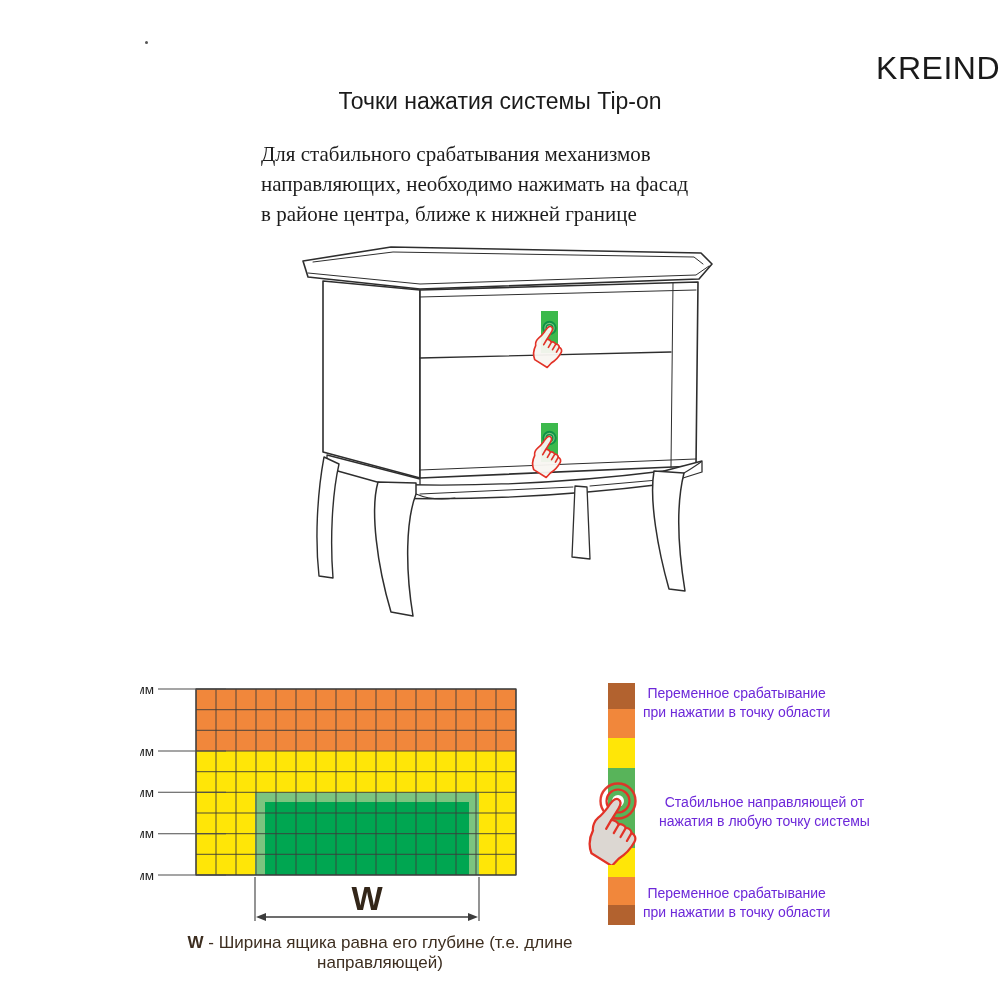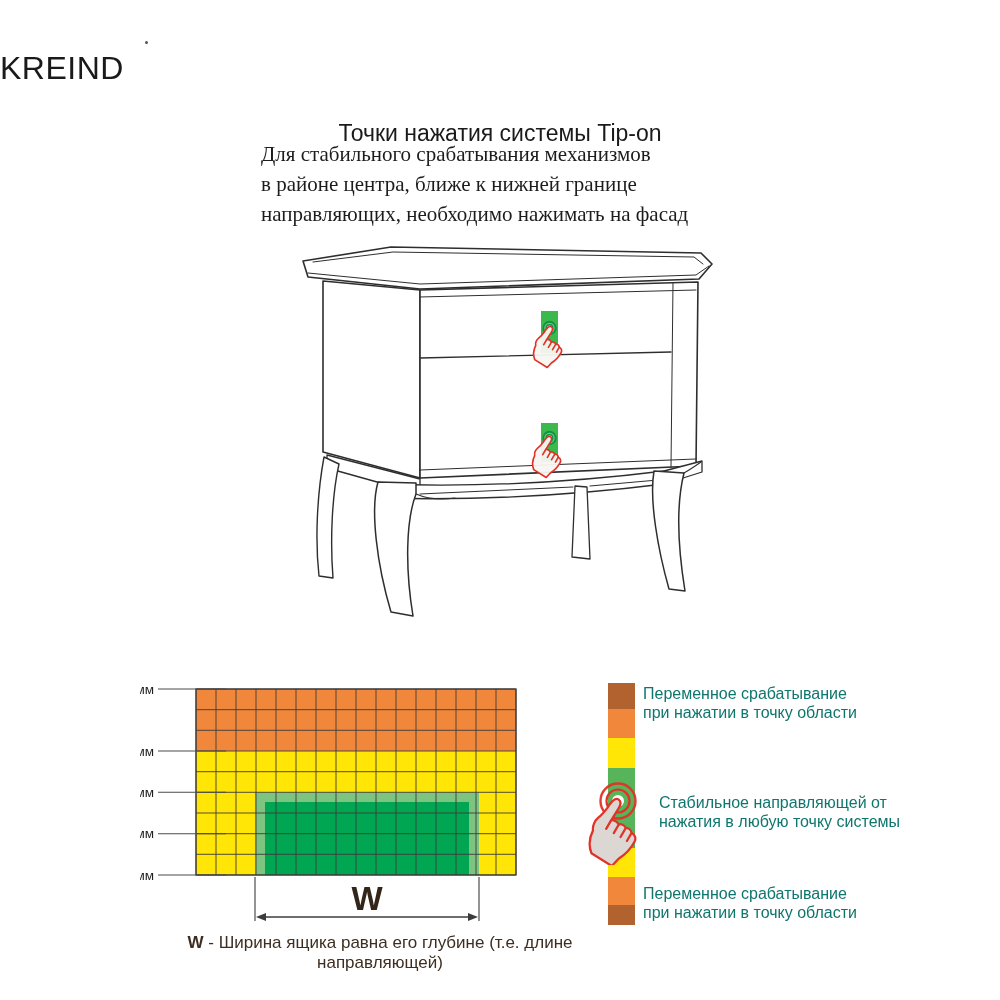--- a/index.html
+++ b/index.html
@@ -2,58 +2,58 @@
 <html><head>
 <meta charset="utf-8">
 <style>
   html,body{margin:0;padding:0;}
   body{
     width:1000px;height:1000px;background:#ffffff;position:relative;
     font-family:"Liberation Sans", sans-serif;color:#1c1c1c;overflow:hidden;
   }
   .abs{position:absolute;}
   .title{
-    position:absolute;top:50px;left:0;width:1000px;text-align:left;
+    position:absolute;top:50px;left:0;width:1000px;text-align:right;
     font-size:32px;letter-spacing:.5px;color:#1a1a1a;
   }
   .subtitle{
     position:absolute;top:88px;left:0;width:1000px;text-align:center;
-    font-size:23px;color:#1a1a1a;margin-top:32px;
+    font-size:23px;color:#1a1a1a;
   }
   .intro{
     position:absolute;left:261px;top:139px;font-size:21px;line-height:30px;color:#1c1c1c;font-family:Liberation Serif, serif;
   }
   .corner-mark{
     position:absolute;left:145px;top:41px;width:3px;height:3px;border-radius:50%;background:#555;
   }
   .caption{
     position:absolute;left:130px;top:933px;width:500px;text-align:center;
     font-size:17px;color:#3d2e20;
   }
   .caption b{font-weight:700;}
   .legend-bar{
     position:absolute;left:608px;top:683px;width:27px;
   }
   .legend-bar div{width:27px;}
   .leg-text{
-    position:absolute;font-size:16px;line-height:19px;color:#0f766e;white-space:nowrap;
+    position:absolute;font-size:14px;line-height:19px;color:#6d28d9;white-space:nowrap;text-align:center;
   }
   svg text{font-family:"Liberation Sans", sans-serif;}
 </style>
 </head>
 <body>
 
 <div class="corner-mark"></div>
 
 <div class="title">KREIND</div>
 <div class="subtitle">Точки нажатия системы Tip-on</div>
 <div class="intro">
   <div>Для стабильного срабатывания механизмов</div>
+  <div>направляющих, необходимо нажимать на фасад</div>
   <div>в районе центра, ближе к нижней границе</div>
-  <div>направляющих, необходимо нажимать на фасад</div>
 </div>
 
 <svg class="abs" style="left:240px;top:240px" width="530" height="400" viewBox="240 240 530 400">
   <g fill="#FFFFFF" stroke="#2E2E2E" stroke-width="1.6" stroke-linejoin="round" stroke-linecap="round">
 
     <path d="M303,261 L391,247 L701,253 L712,264 L699,279 L420,289 L308,277 Z"></path>
     <path d="M313,262 L393,252 L694,257 L703,264" fill="none" stroke-width="1"></path>
     <path d="M308,273 L420,284 L696,275 L709,266" fill="none" stroke-width="1"></path>
 
     <path d="M323,281 L420,290 L420,478 L323,452 Z"></path>

